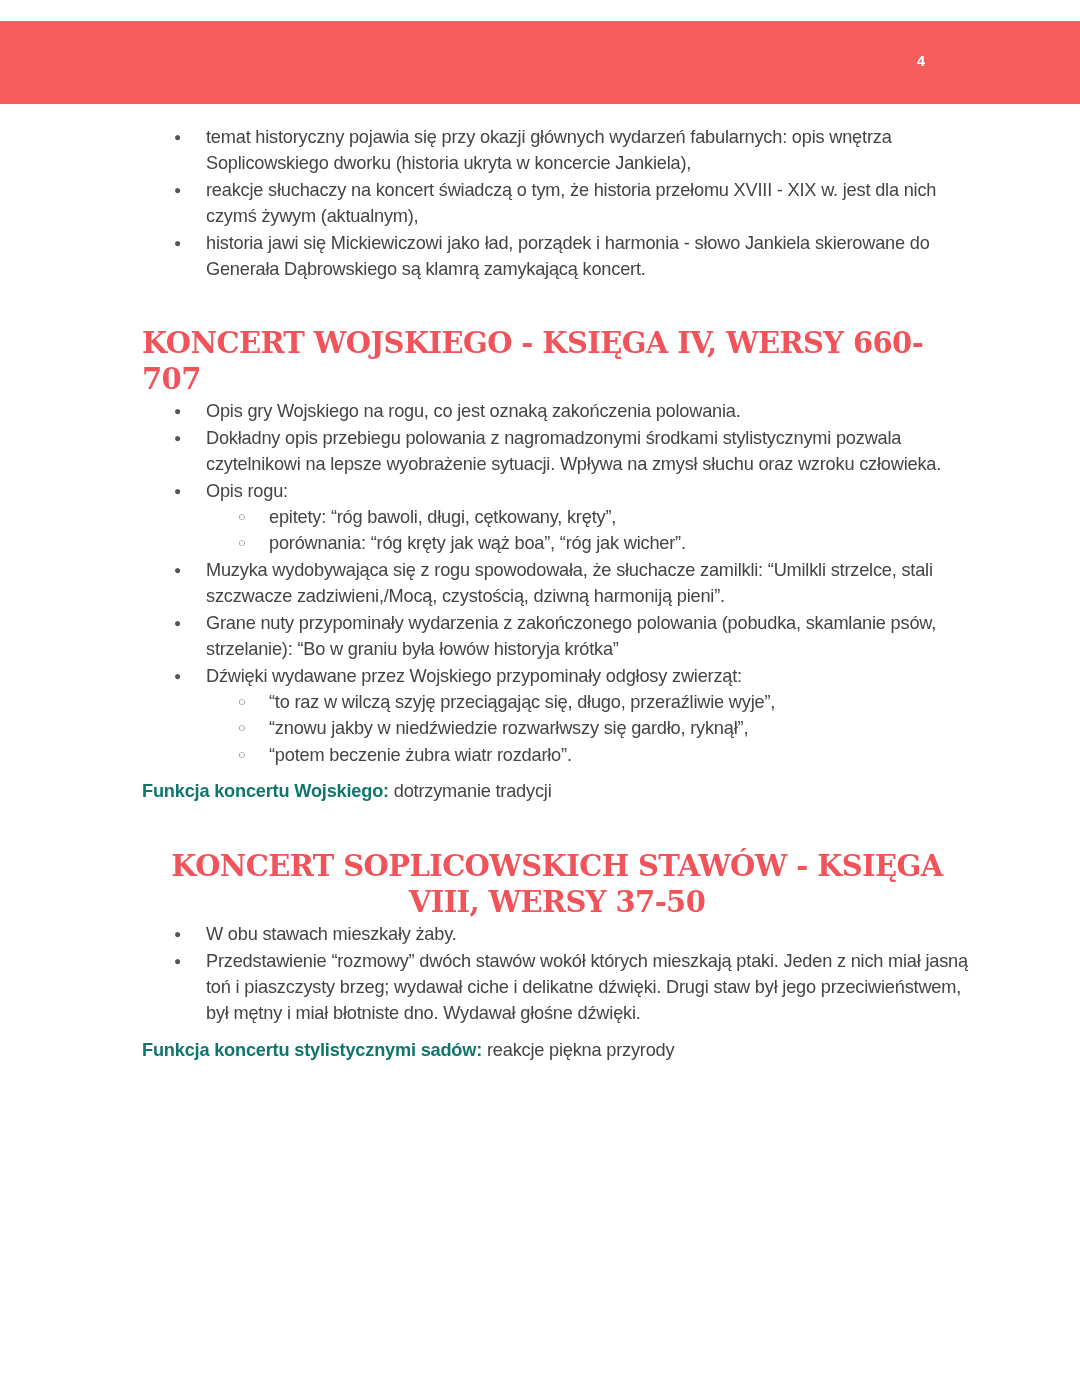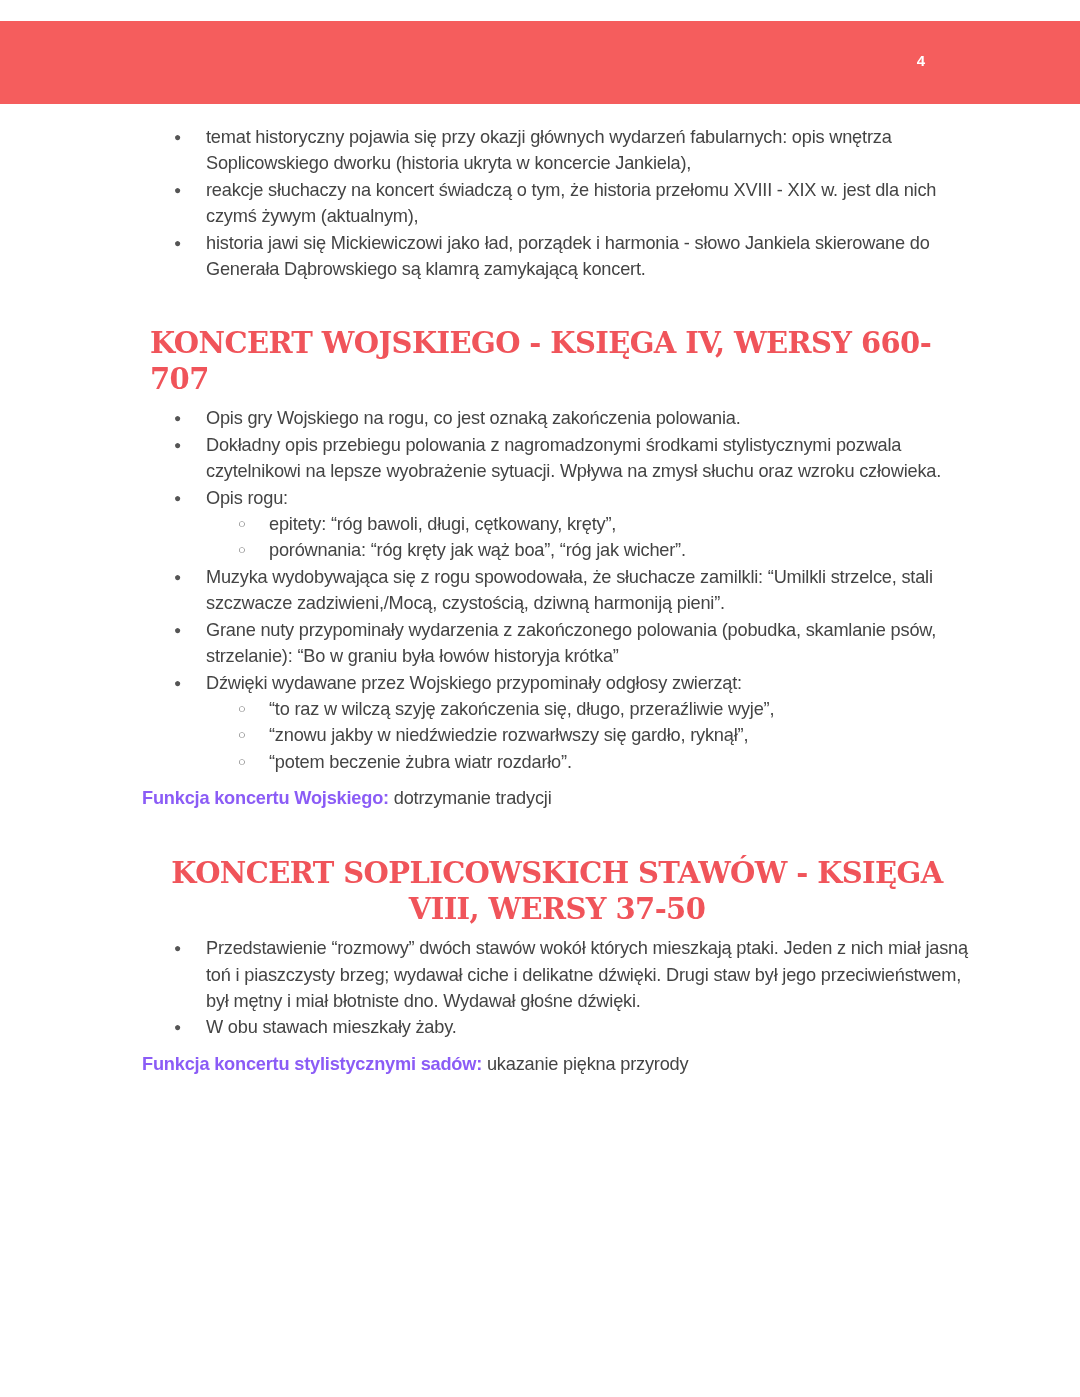--- a/index.html
+++ b/index.html
@@ -8,23 +8,23 @@
   .header-band { position: absolute; left: 0; top: 21px; width: 1080px; height: 83px; background: #f55d5d; }
   .page-number { position: absolute; right: 155px; top: 31px; color: #ffffff; font-size: 15px; font-weight: bold; }
   .content { position: absolute; left: 142px; top: 124px; width: 830px; }
   ul { list-style: none; margin: 0; padding: 0; }
   .bullets > li { position: relative; padding-left: 64px; font-size: 18.2px; line-height: 26.4px; letter-spacing: -0.2px; }
   .bullets > li::before { content: "●"; position: absolute; left: 32px; top: 0; font-size: 12px; color: #555; }
   .sub { margin: 0; padding: 0; }
   .sub > li { position: relative; padding-left: 63px; font-size: 18.2px; line-height: 26.4px; letter-spacing: -0.2px; }
   .sub > li::before { content: "○"; position: absolute; left: 32px; top: 0; font-size: 13px; color: #666; }
   h2 { font-family: "DejaVu Serif", "Liberation Serif", serif; color: #f0545a; font-weight: bold;
-       font-size: 29px; line-height: 36px; margin: 8px; letter-spacing: -0.6px; }
+       font-size: 29px; line-height: 36px; margin: 0; letter-spacing: -0.6px; }
   .function-line { font-size: 18.2px; line-height: 26px; margin-top: 10px; letter-spacing: -0.2px; }
-  .function-line b { color: #8b5cf6; margin-top: 6px; }
+  .function-line b { color: #0f766e; margin-top: 6px; }
 </style>
 </head>
 <body>
 
 <div class="header-band">
   <span class="page-number">4</span>
 </div>
 
 <div class="content">
   <ul class="bullets">
@@ -42,31 +42,31 @@
       <ul class="sub">
         <li>epitety: “róg bawoli, długi, cętkowany, kręty”,</li>
         <li>porównania: “róg kręty jak wąż boa”, “róg jak wicher”.</li>
       </ul>
     </li>
     <li>Muzyka wydobywająca się z rogu spowodowała, że słuchacze zamilkli: “Umilkli strzelce, stali szczwacze zadziwieni,/Mocą, czystością, dziwną harmoniją pieni”.</li>
     <li>Grane nuty przypominały wydarzenia z zakończonego polowania (pobudka, skamlanie psów, strzelanie): “Bo w graniu była łowów historyja krótka”</li>
     <li>
       <span>Dźwięki wydawane przez Wojskiego przypominały odgłosy zwierząt:</span>
       <ul class="sub">
-        <li>“to raz w wilczą szyję zakończenia się, długo, przeraźliwie wyje”,</li>
+        <li>“to raz w wilczą szyję przeciągając się, długo, przeraźliwie wyje”,</li>
         <li>“znowu jakby w niedźwiedzie rozwarłwszy się gardło, ryknął”,</li>
         <li>“potem beczenie żubra wiatr rozdarło”.</li>
       </ul>
     </li>
   </ul>
   <div class="function-line">
     <b>Funkcja koncertu Wojskiego:</b><span> dotrzymanie tradycji</span>
   </div>
 
   <h2 style="margin-top:44px;text-align:center;">KONCERT SOPLICOWSKICH STAWÓW - KSIĘGA VIII, WERSY 37-50</h2>
   <ul class="bullets" style="margin-top:1px;">
+    <li>W obu stawach mieszkały żaby.</li>
     <li>Przedstawienie “rozmowy” dwóch stawów wokół których mieszkają ptaki. Jeden z nich miał jasną toń i piaszczysty brzeg; wydawał ciche i delikatne dźwięki. Drugi staw był jego przeciwieństwem, był mętny i miał błotniste dno. Wydawał głośne dźwięki.</li>
-    <li>W obu stawach mieszkały żaby.</li>
   </ul>
   <div class="function-line">
-    <b>Funkcja koncertu stylistycznymi sadów:</b><span> ukazanie piękna przyrody</span>
+    <b>Funkcja koncertu stylistycznymi sadów:</b><span> reakcje piękna przyrody</span>
   </div>
 </div>
 
 </body></html>

